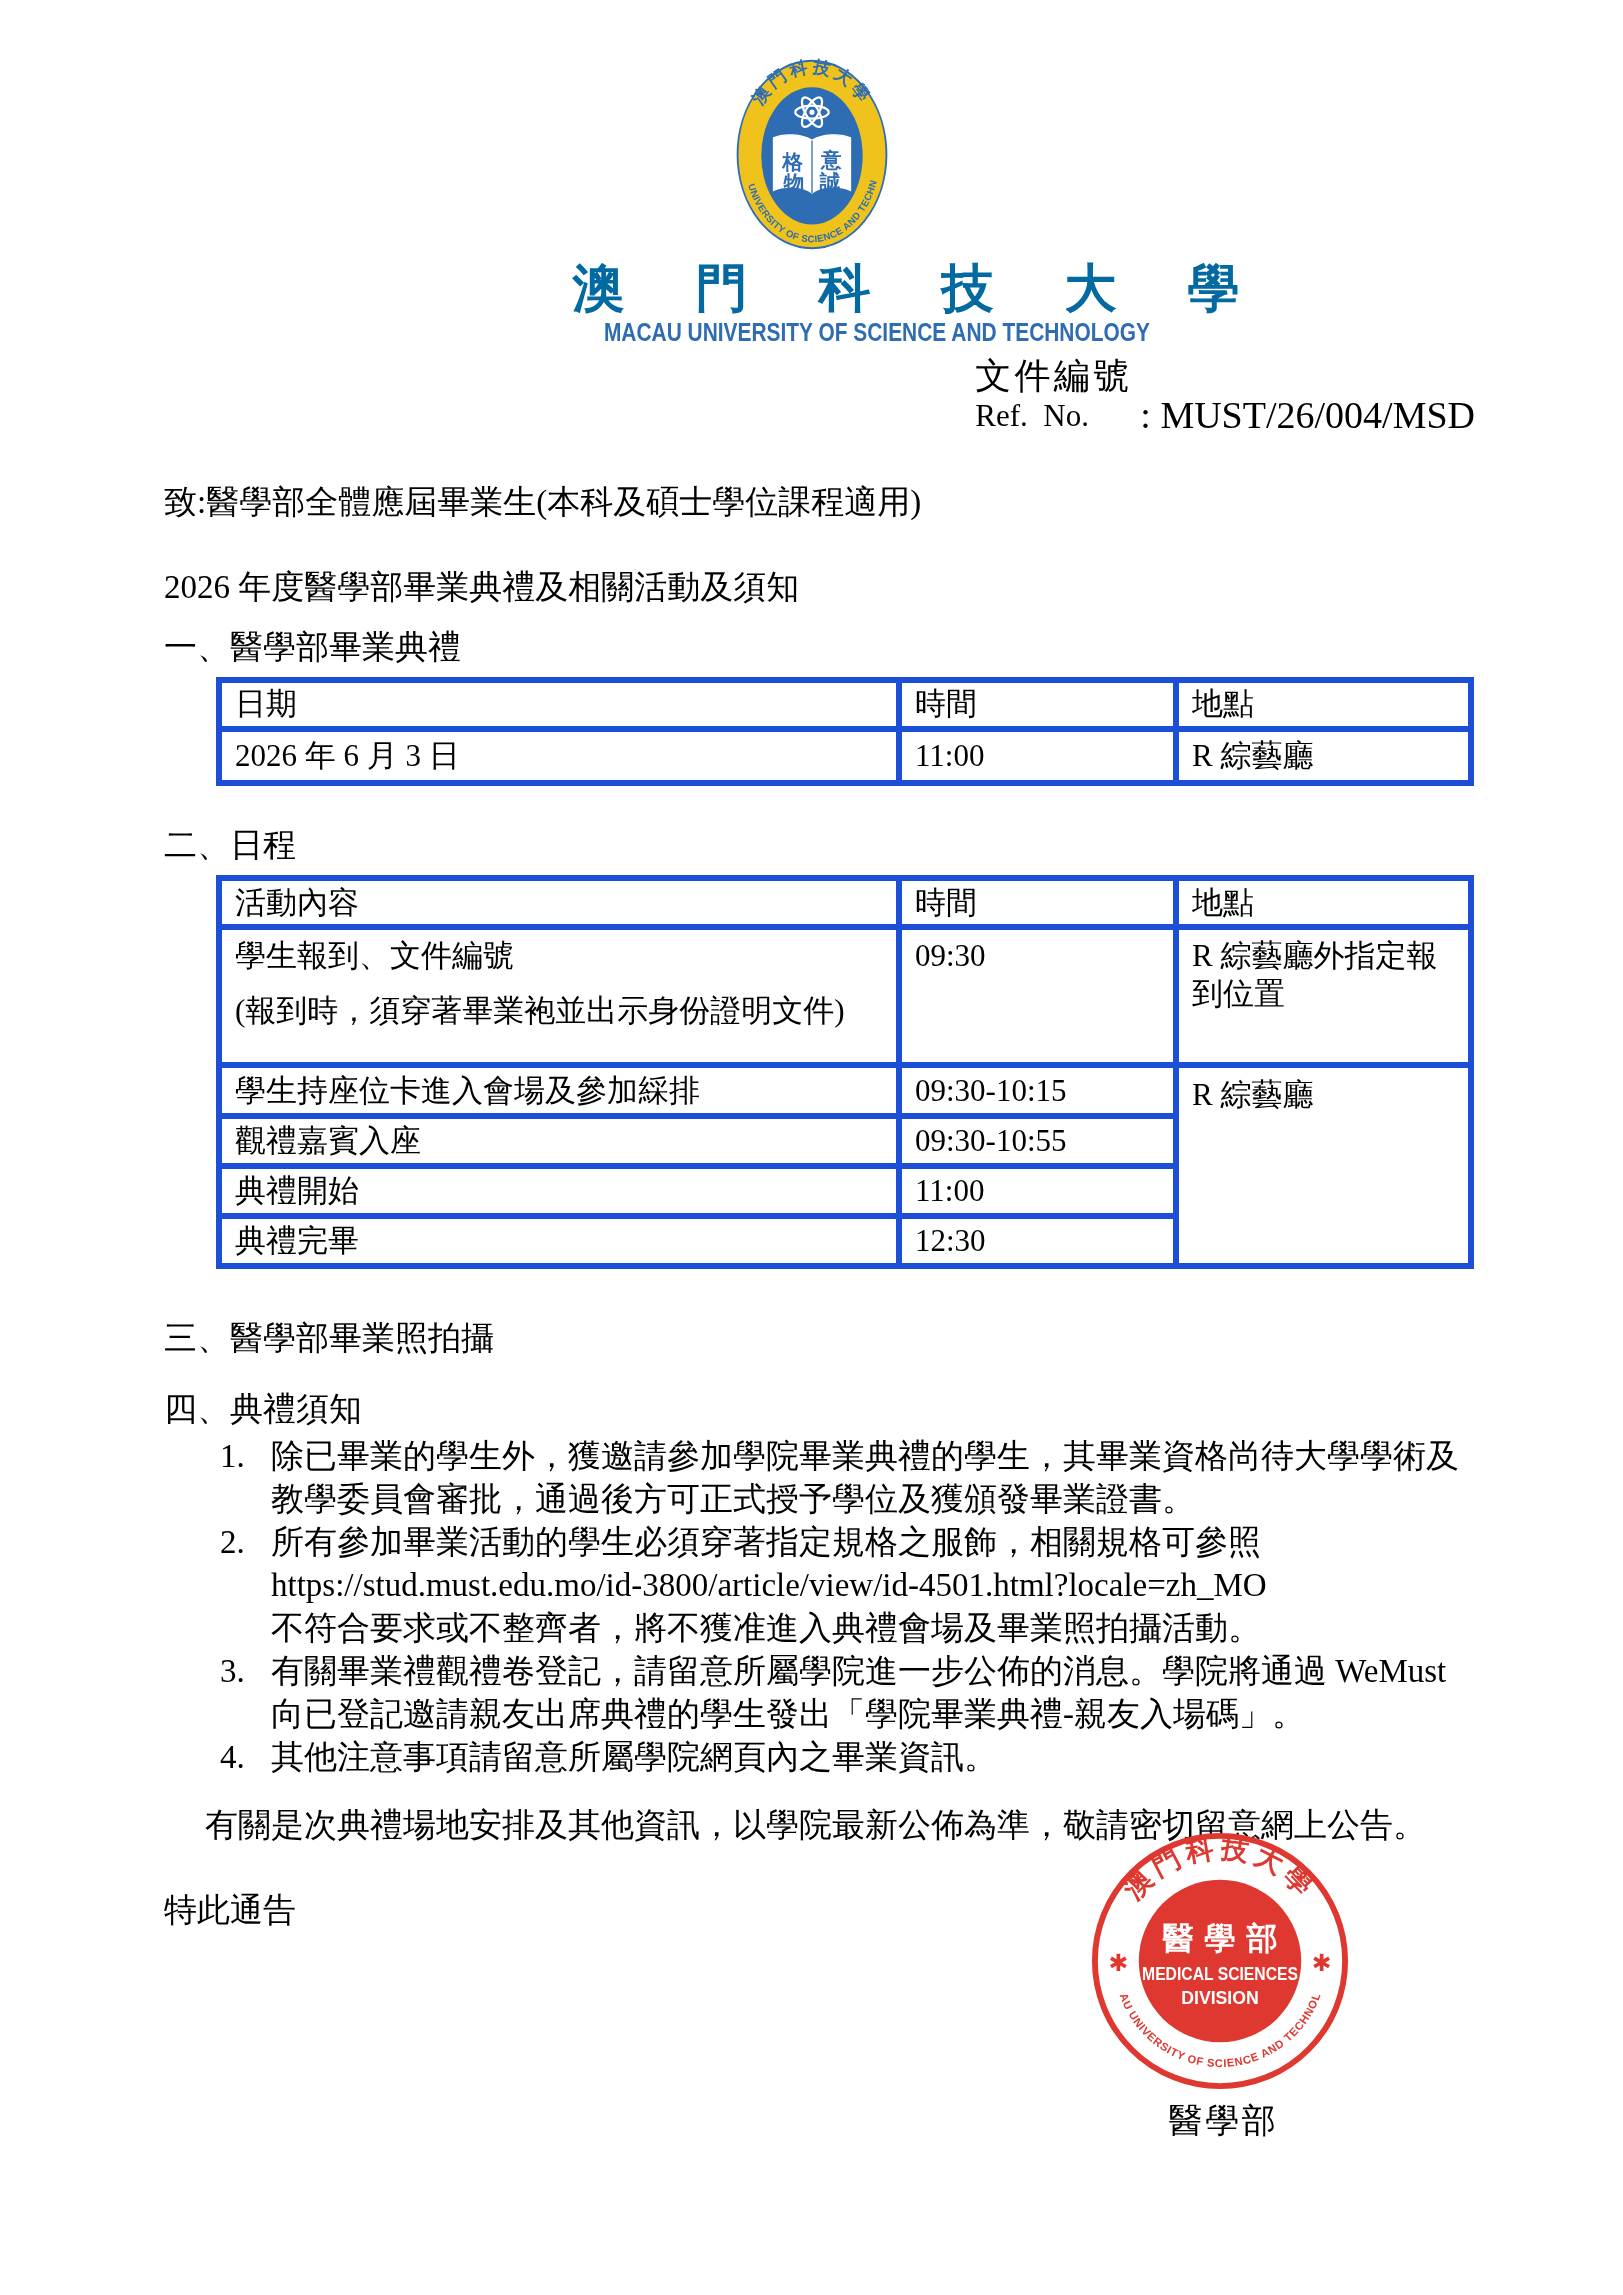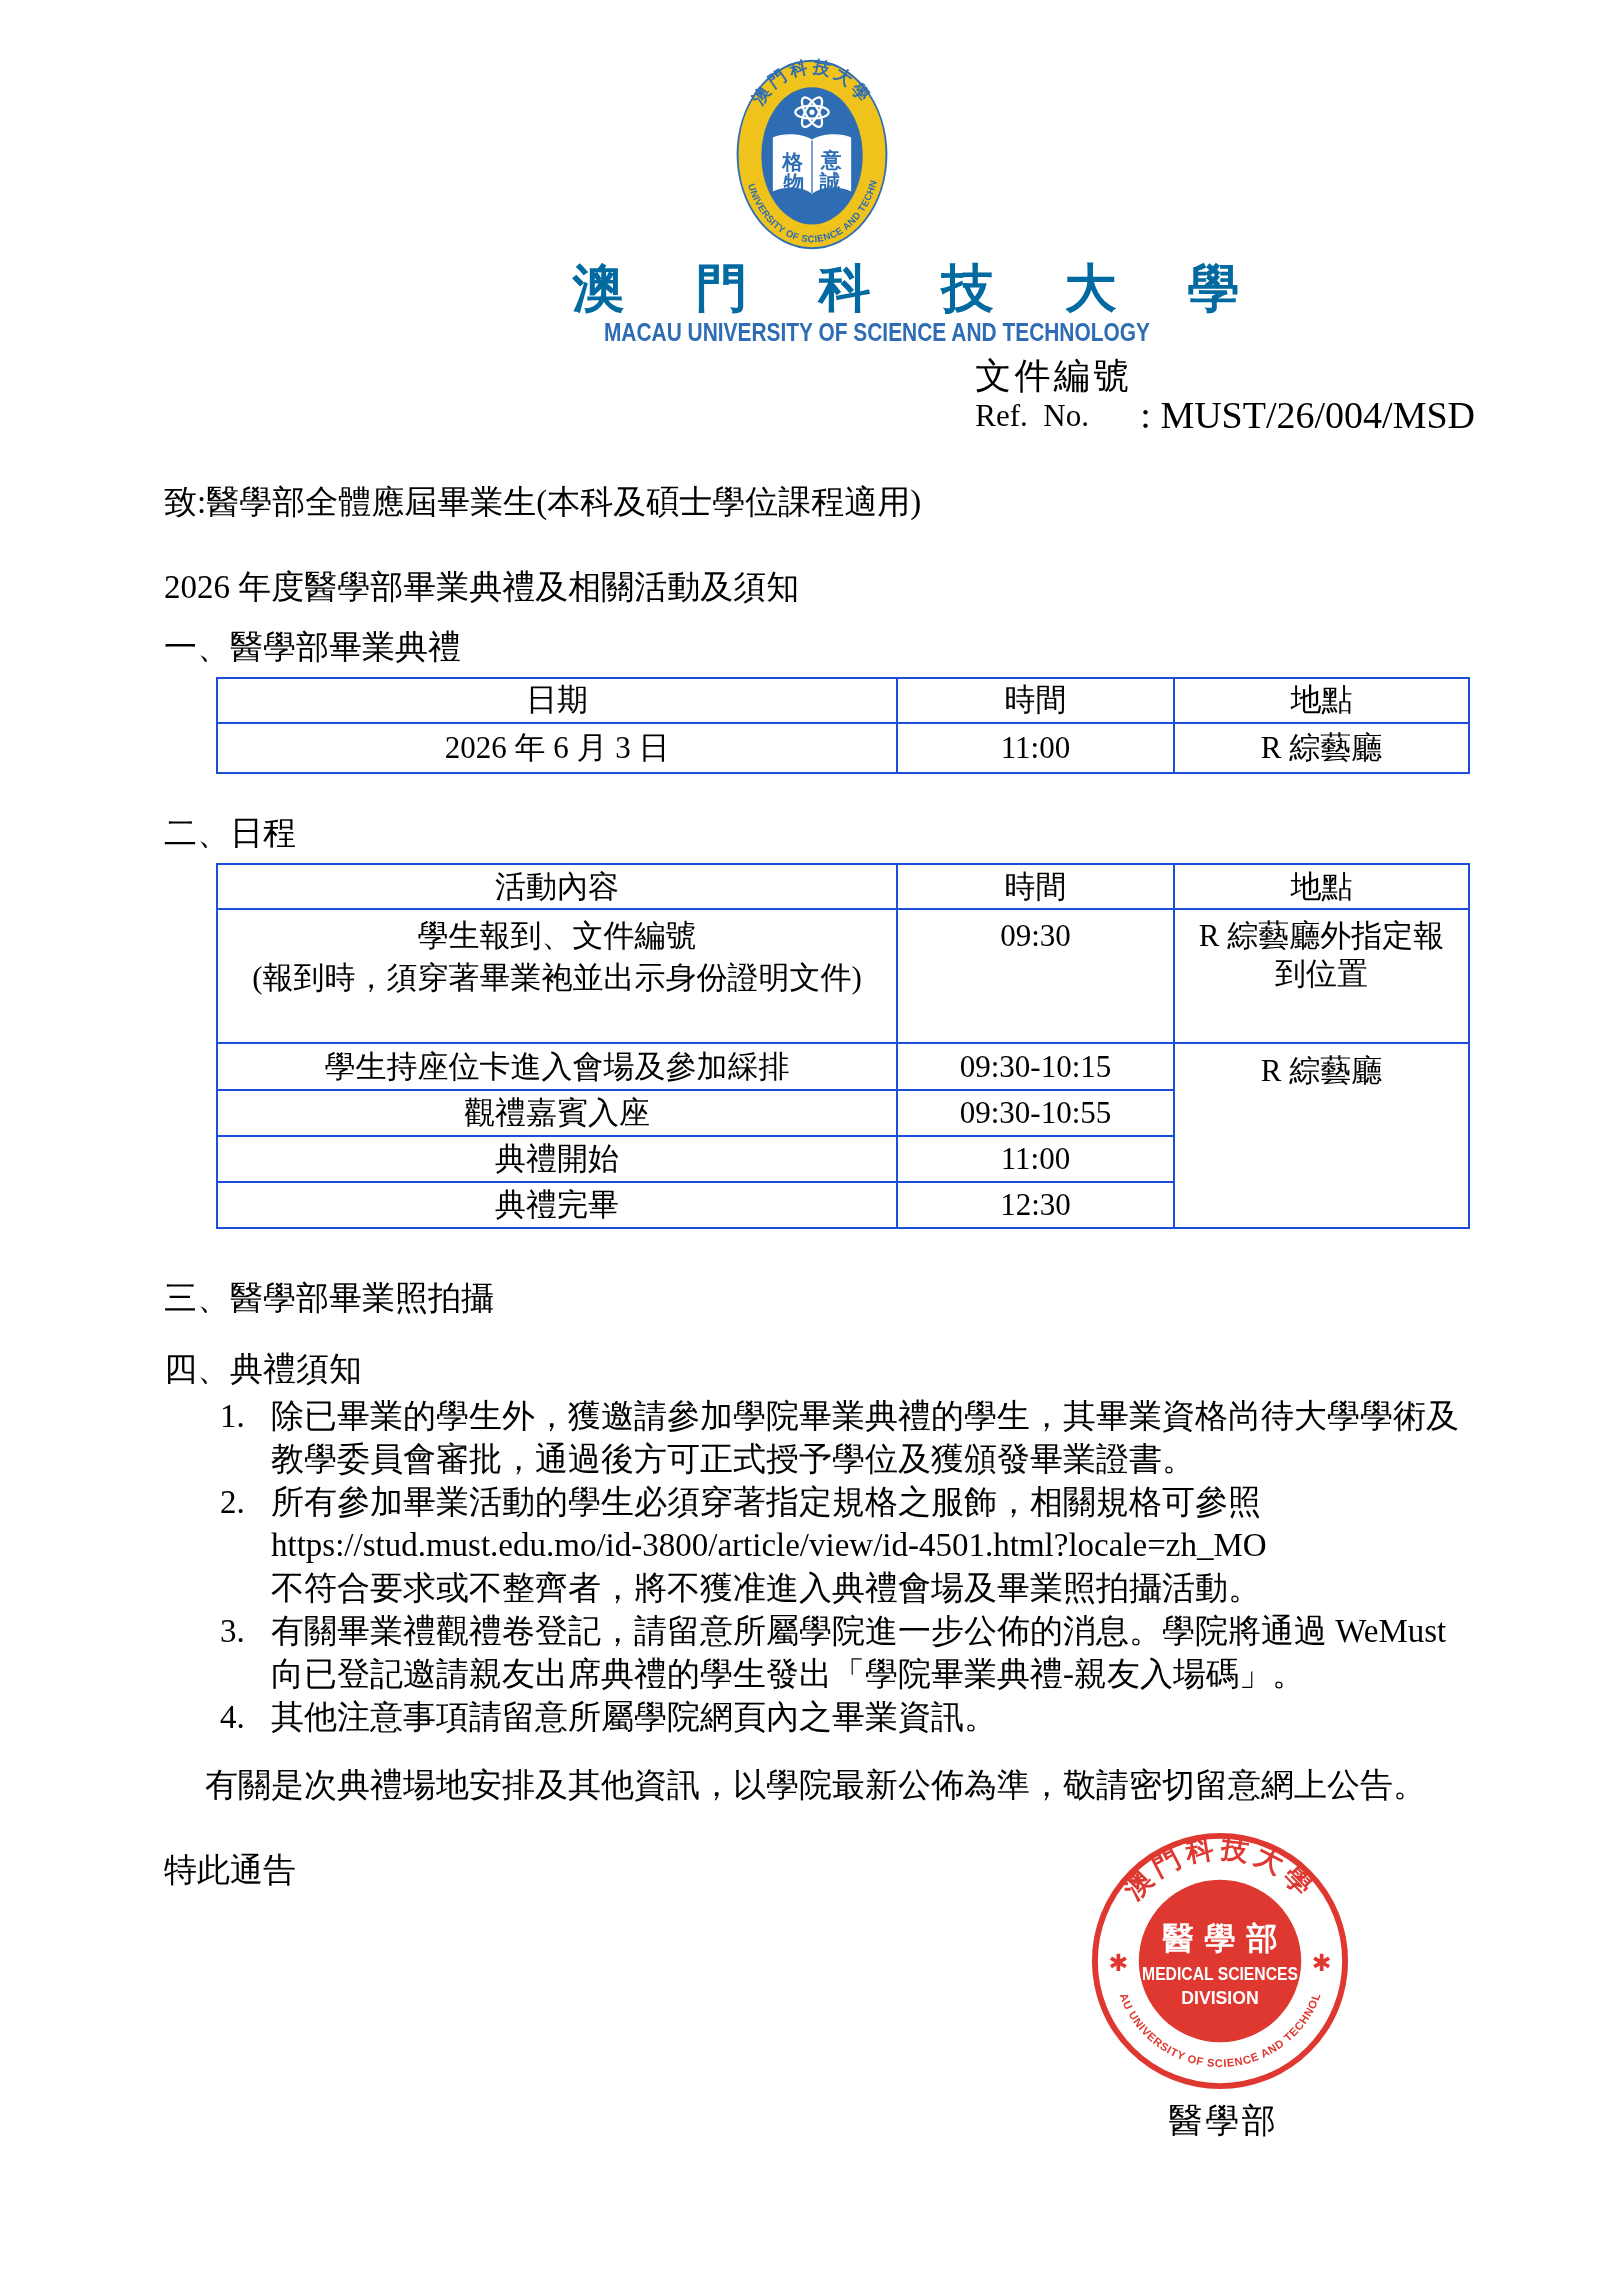--- a/index.html
+++ b/index.html
@@ -38,27 +38,27 @@
   .salutation { white-space:nowrap; }
   .subject { margin-top:42px; white-space:nowrap; }
   .sec-heading { white-space:nowrap; }
   .h1 { margin-top:17px; }
   .h2 { margin-top:38px; }
   .h3 { margin-top:48px; }
   .h4 { margin-top:27.5px; }
   .p-indent { margin-left:52px; margin-top:5.2px; }
 
   table.doc { border-collapse:collapse; table-layout:fixed; width:1251px; margin:7.9px 0 0 52px; font-size:31px; line-height:38px; }
-  table.doc td { border:2px solid #1d4ed8; padding:2.6px 13px; vertical-align:middle; overflow:hidden;text-align:center; }
+  table.doc td { border:6px solid #1d4ed8; padding:2.6px 13px; vertical-align:middle; overflow:hidden; }
   table.doc td.hdr { height:38px; }
   table.doc td.row1 { height:43px; }
   .t2 td.tall { height:123px; vertical-align:top; padding-top:6.5px; }
   .t2 td.small { height:39px; }
   .t2 td.venue-span { vertical-align:top; padding-top:7.9px; }
-  .cell-sub { font-size:31px; white-space:nowrap; margin-top:4px; }
+  .cell-sub { font-size:31px; white-space:nowrap; margin-top:17px; }
   .nw { white-space:nowrap; }
 
   .items { margin-top:3.9px; }
   .item { display:flex; }
   .item-num { flex:0 0 51px; margin-left:56px; }
   .item-text { flex:1; }
   .closing-note { margin-top:25px; margin-left:41px; }
   .closing { margin-top:42px; }
 
   

